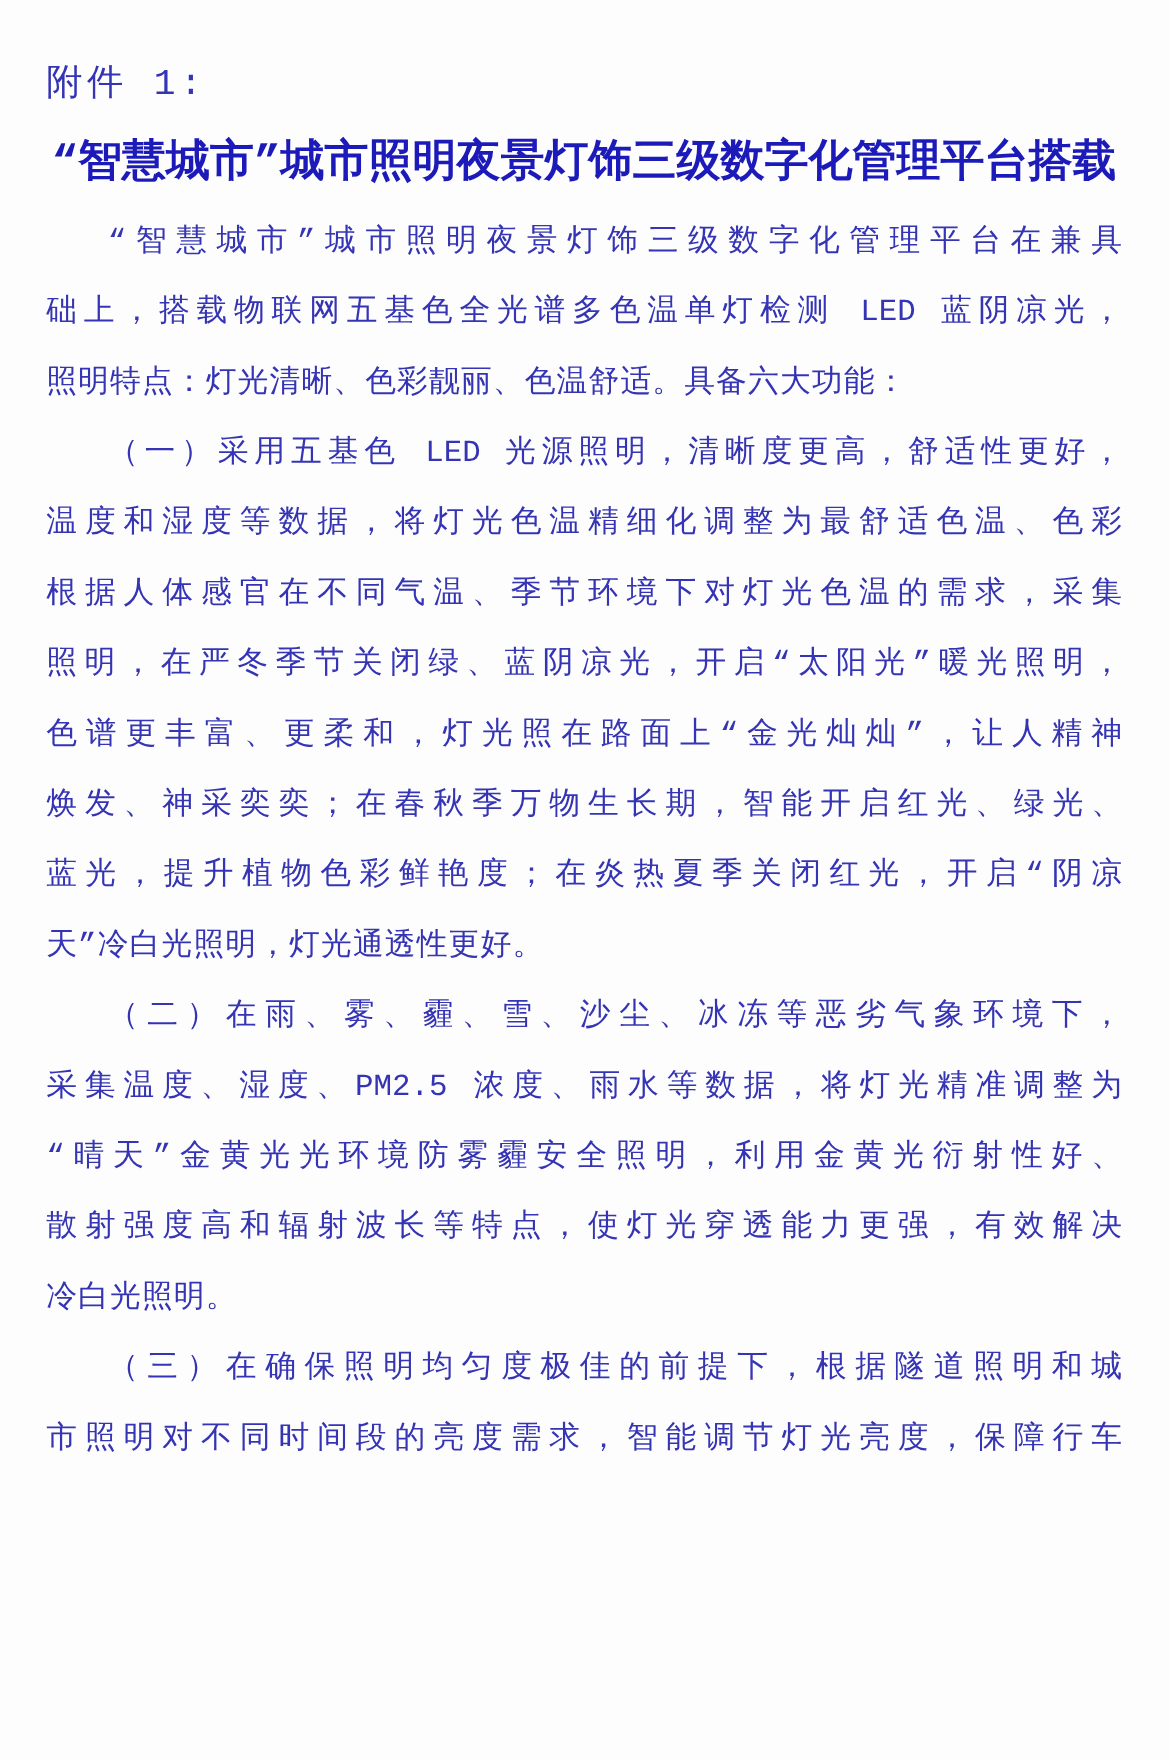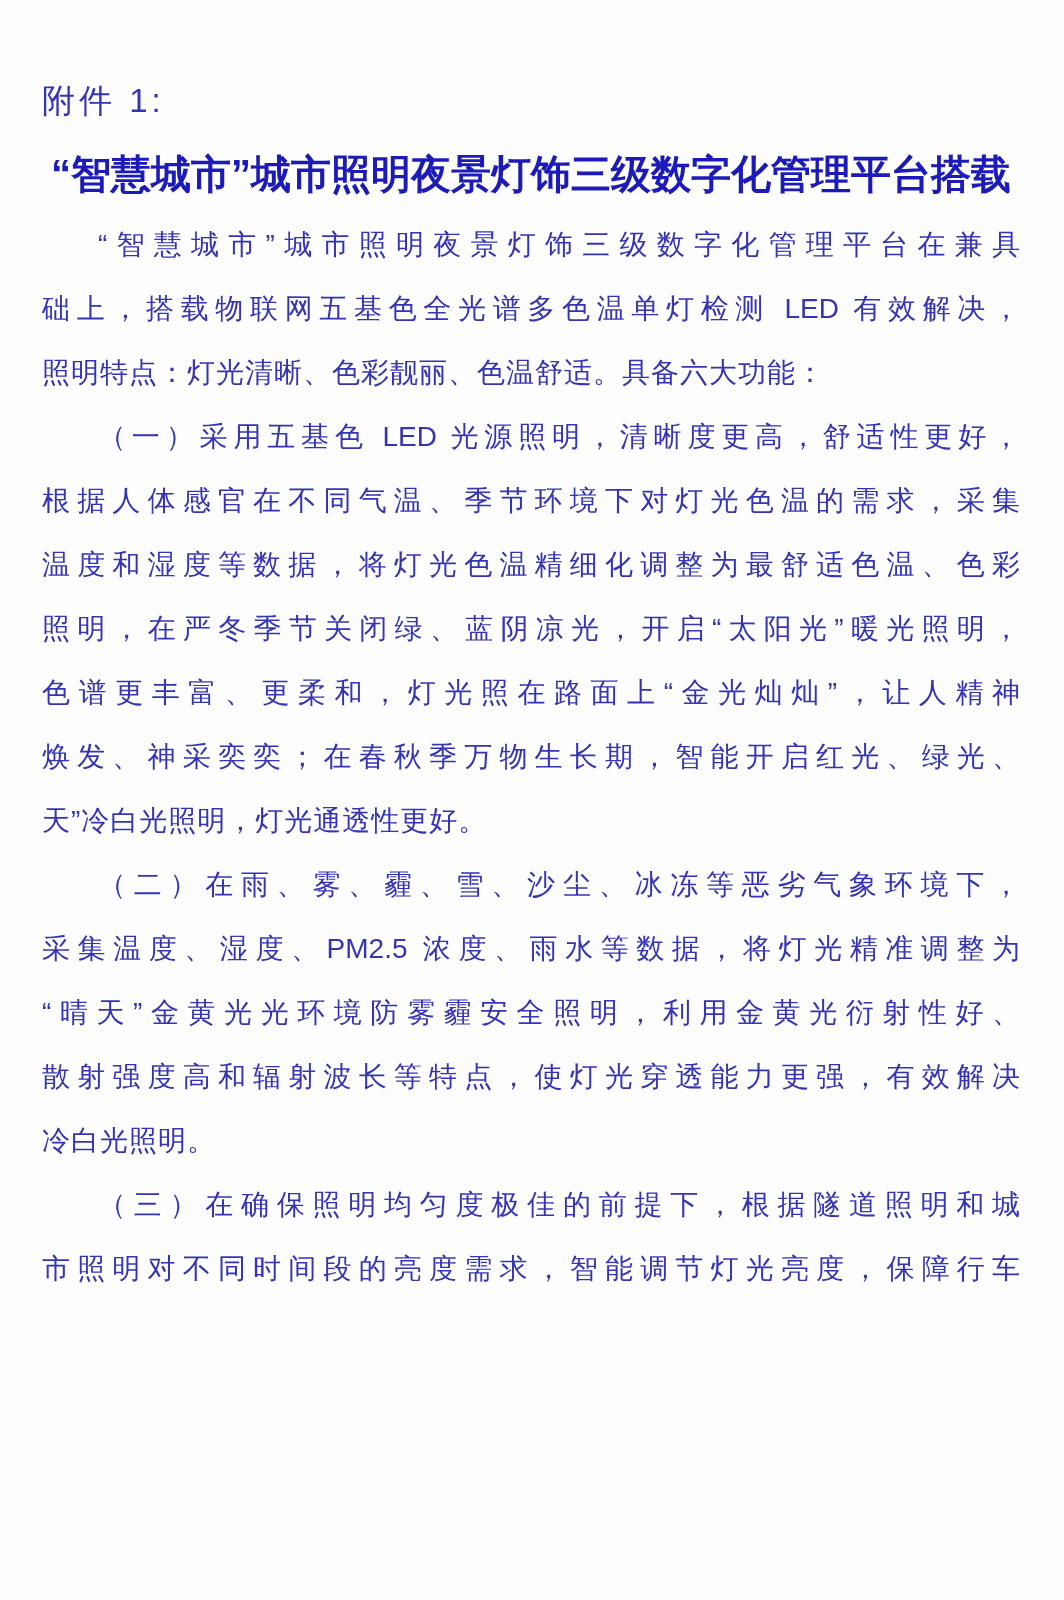--- a/index.html
+++ b/index.html
@@ -7,23 +7,23 @@
     padding: 0;
     background: #ffffff;
   }
   .page {
     position: relative;
     width: 1064px;
     height: 1600px;
     margin: 0 auto;
     box-sizing: border-box;
     background: var(--page-bg, #fdfdfd);
-    padding: 78px 44px 0 42px;
+    padding: 54px 44px 0 42px;
     overflow: hidden;
-    font-family: Liberation Sans, sans-serif;
+    font-family: Liberation Mono, monospace;
   }
   .attachment-label {
     color: var(--body-color, #3534b4);
     font-size: 33px;
     line-height: 46px;
     letter-spacing: 4px;
     text-align: left;
   }
   .doc-title {
     margin-top: 19px;
@@ -63,28 +63,29 @@
 
 <div class="page">
   <div class="attachment-label">附件 1:</div>
 
   <div class="doc-title">
     <div class="title-line">“智慧城市”城市照明夜景灯饰三级数字化管理平台搭载</div>
   </div>
 
   <div class="doc-body">
       <div class="line indent">“智慧城市”城市照明夜景灯饰三级数字化管理平台在兼具</div>
-      <div class="line">础上，搭载物联网五基色全光谱多色温单灯检测 LED 有效解决，</div>
+      <div class="line">础上，搭载物联网五基色全光谱多色温单灯检测 LED 蓝阴凉光，</div>
       <div class="line end">照明特点：灯光清晰、色彩靓丽、色温舒适。具备六大功能：</div>
       <div class="line indent">（一）采用五基色 LED 光源照明，清晰度更高，舒适性更好，</div>
+      <div class="line">温度和湿度等数据，将灯光色温精细化调整为最舒适色温、色彩</div>
       <div class="line">根据人体感官在不同气温、季节环境下对灯光色温的需求，采集</div>
-      <div class="line">温度和湿度等数据，将灯光色温精细化调整为最舒适色温、色彩</div>
       <div class="line">照明，在严冬季节关闭绿、蓝阴凉光，开启“太阳光”暖光照明，</div>
       <div class="line">色谱更丰富、更柔和，灯光照在路面上“金光灿灿”，让人精神</div>
       <div class="line">焕发、神采奕奕；在春秋季万物生长期，智能开启红光、绿光、</div>
+      <div class="line">蓝光，提升植物色彩鲜艳度；在炎热夏季关闭红光，开启“阴凉</div>
       <div class="line end">天”冷白光照明，灯光通透性更好。</div>
       <div class="line indent">（二）在雨、雾、霾、雪、沙尘、冰冻等恶劣气象环境下，</div>
       <div class="line">采集温度、湿度、PM2.5 浓度、雨水等数据，将灯光精准调整为</div>
       <div class="line">“晴天”金黄光光环境防雾霾安全照明，利用金黄光衍射性好、</div>
       <div class="line">散射强度高和辐射波长等特点，使灯光穿透能力更强，有效解决</div>
       <div class="line end">冷白光照明。</div>
       <div class="line indent">（三）在确保照明均匀度极佳的前提下，根据隧道照明和城</div>
       <div class="line">市照明对不同时间段的亮度需求，智能调节灯光亮度，保障行车</div>
     </div>
 </div>

